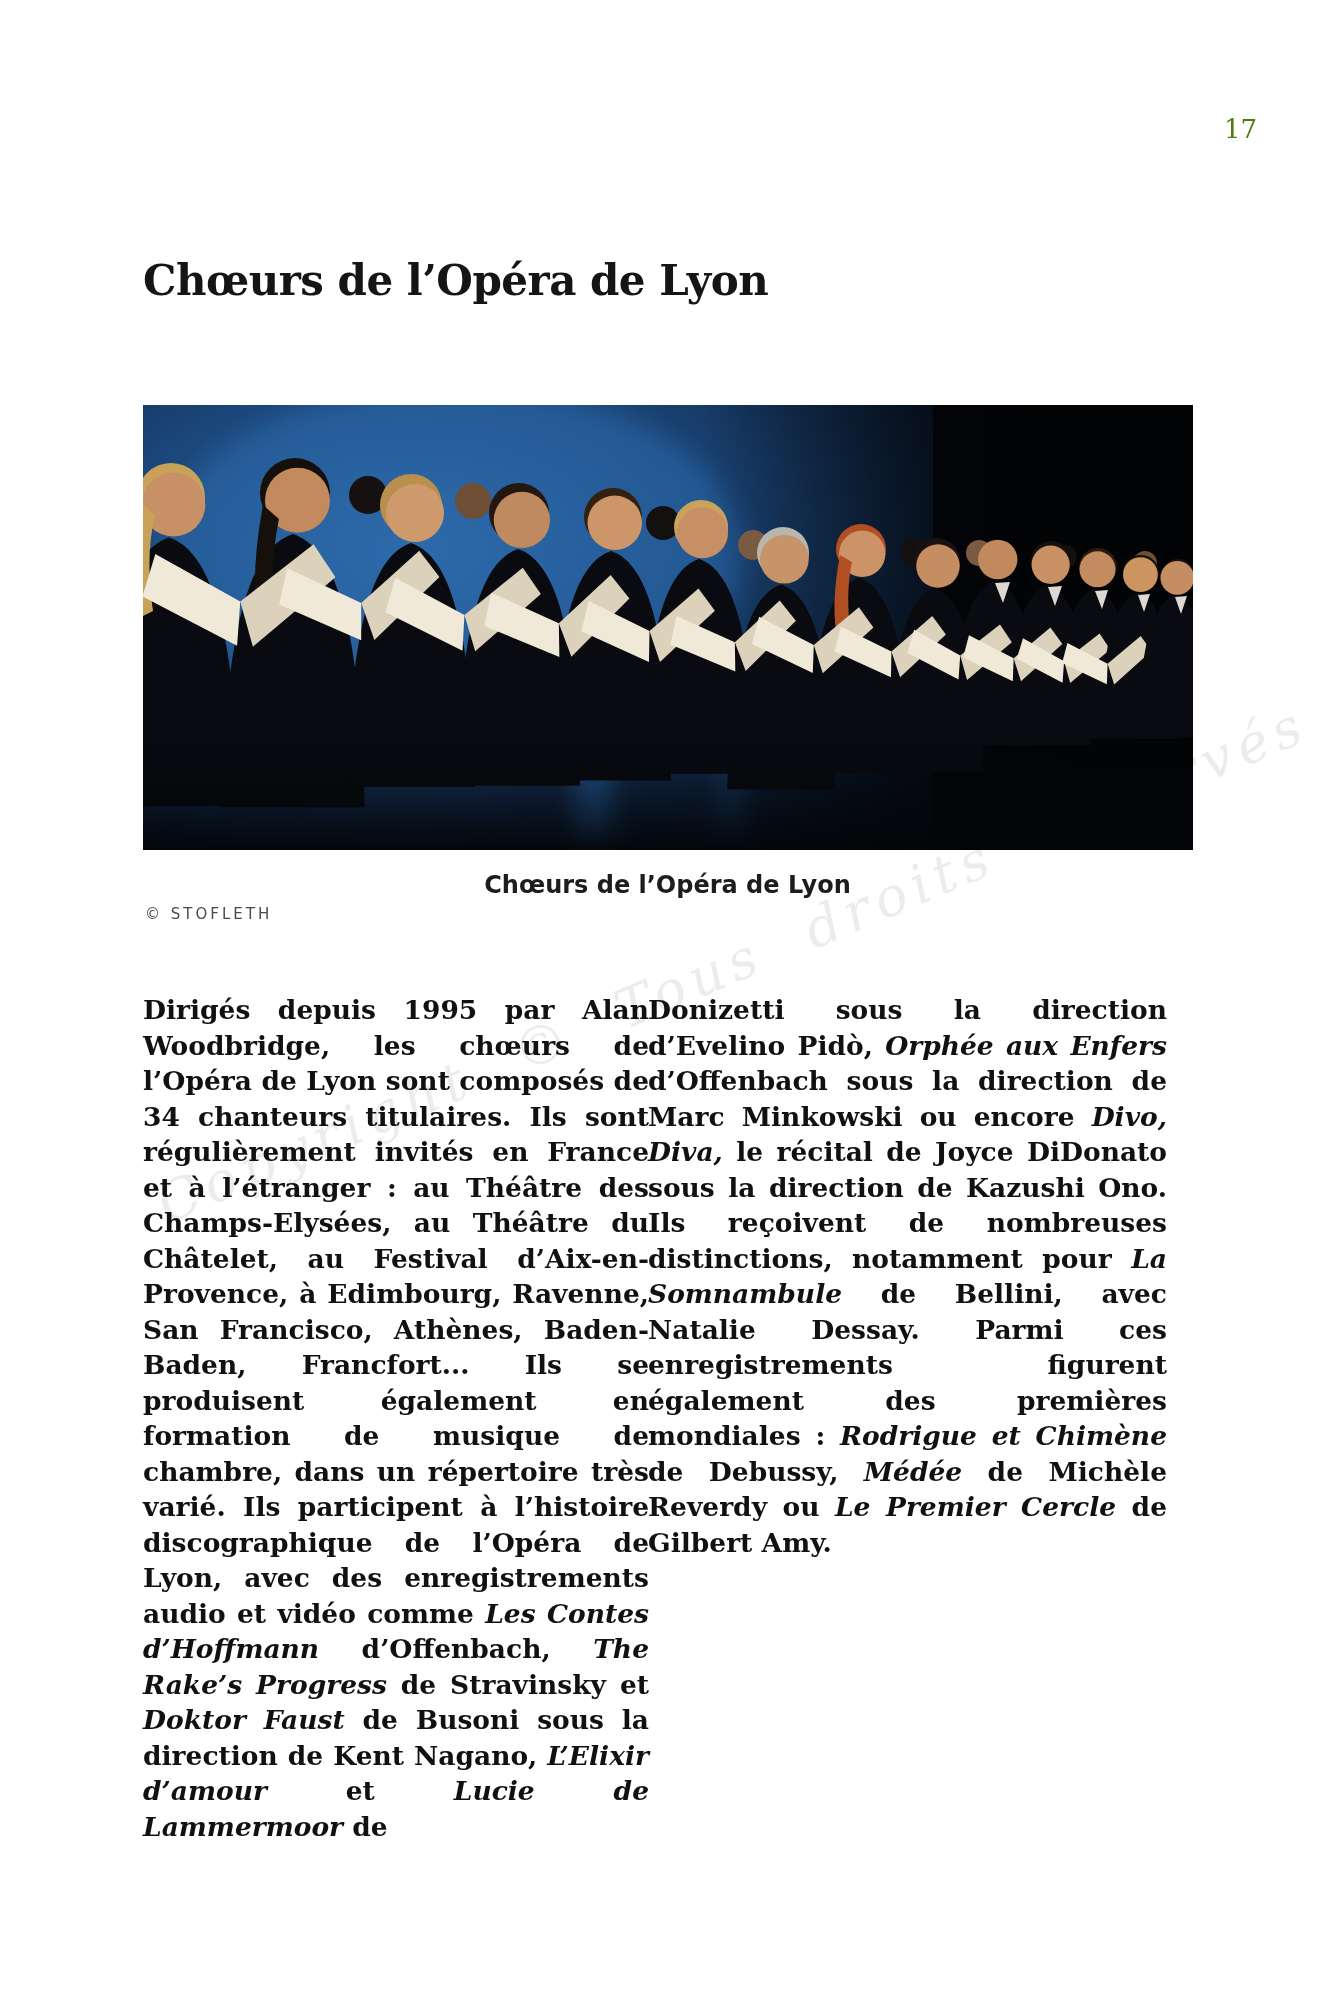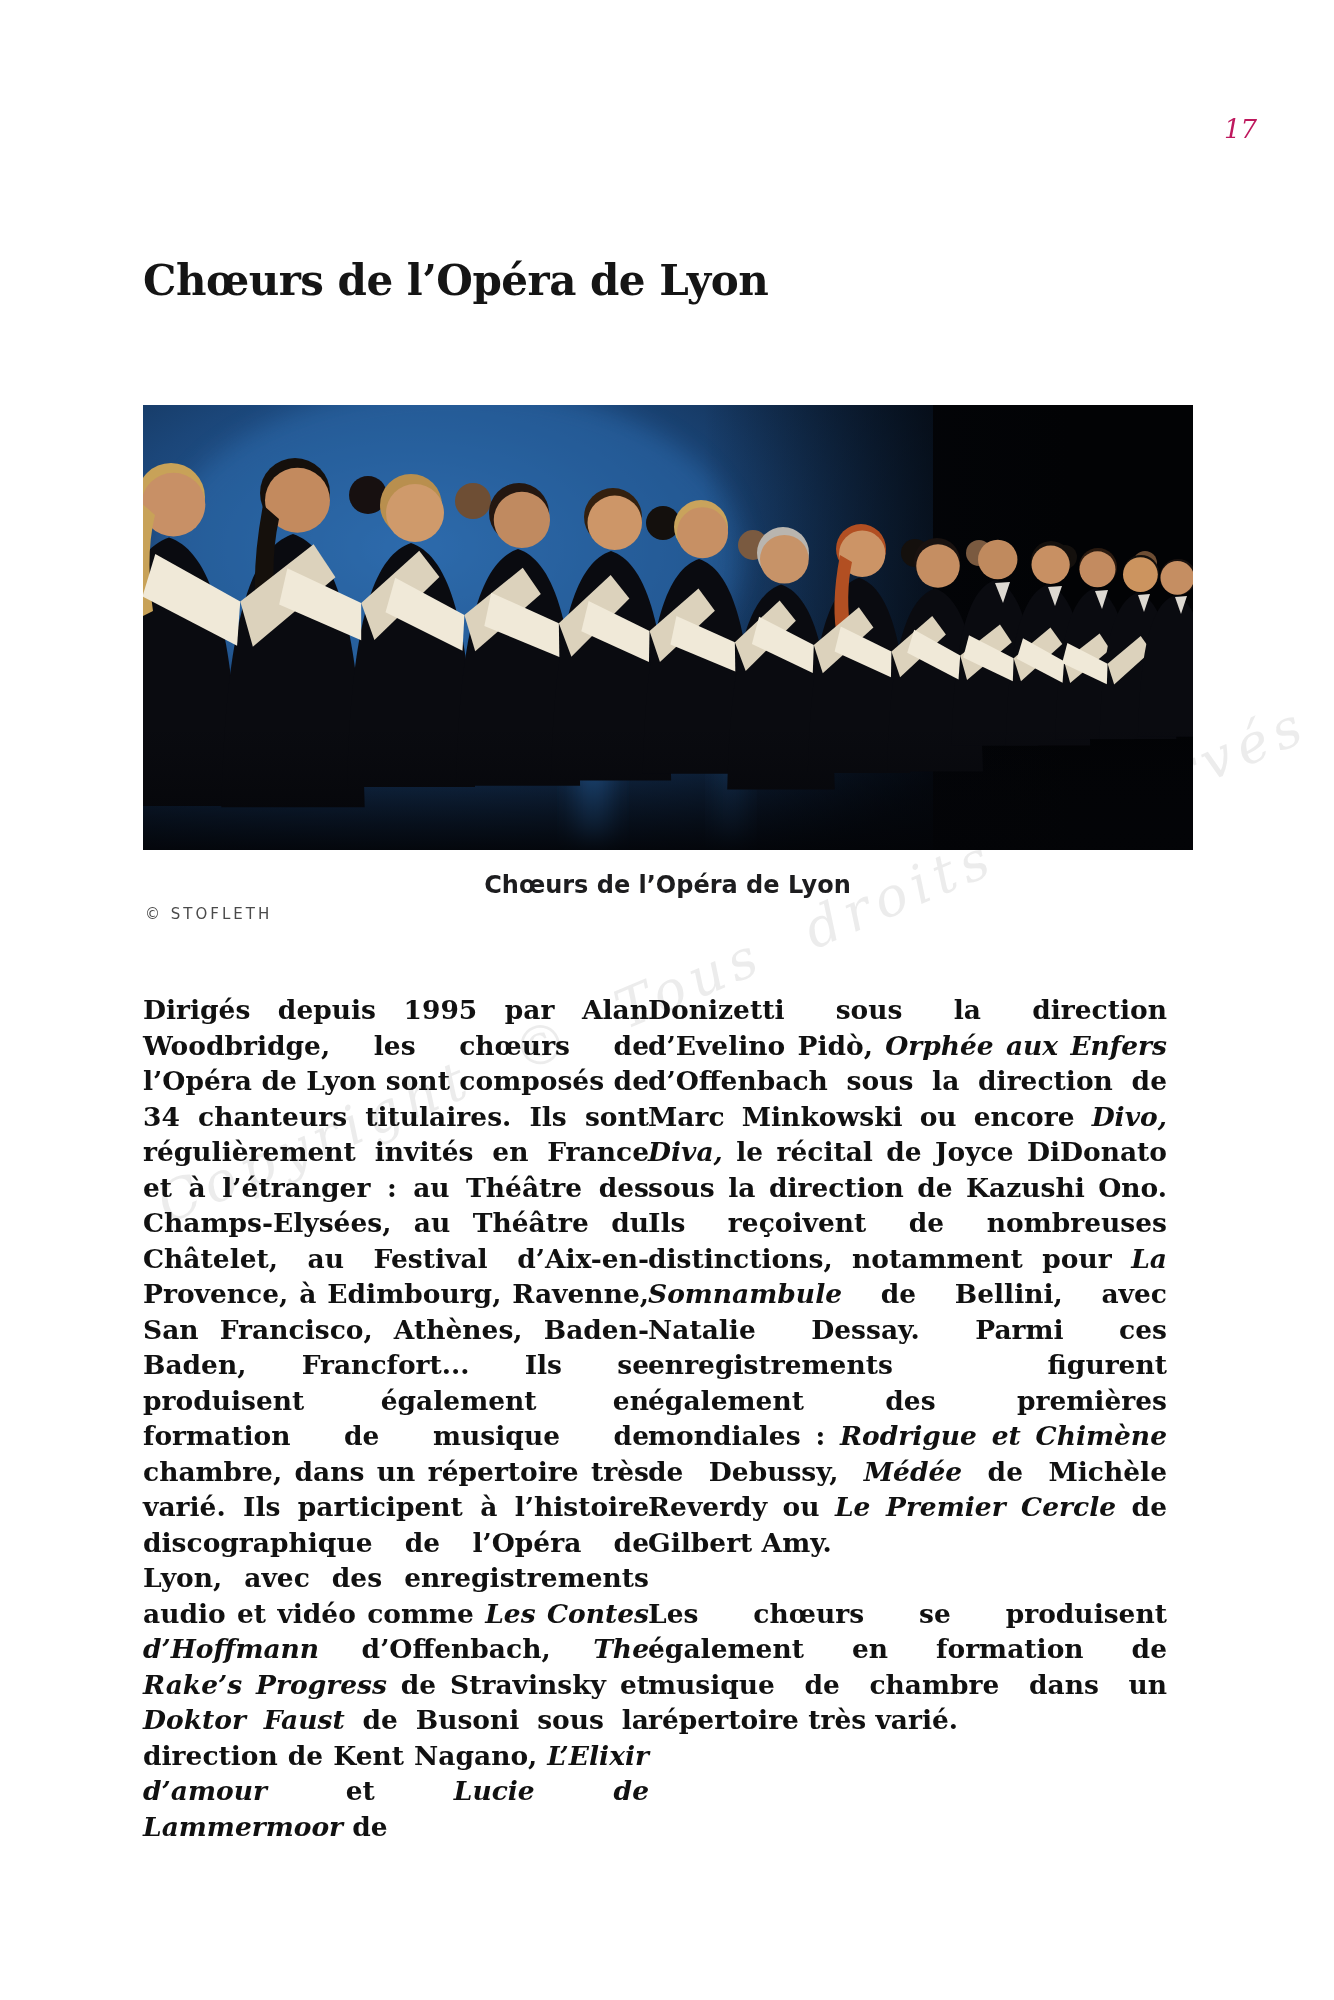--- a/index.html
+++ b/index.html
@@ -23,23 +23,22 @@
     word-spacing:26px;
     color:rgba(70,70,70,0.10);
     white-space:nowrap;
     z-index:1;
     user-select:none;
   }
   .pagenum{
     position:absolute;
     top:114px;right:77px;
     font-size:26px;
-    color:#be185d;
-    z-index:3;
-    font-style:italic;
+    color:#4d7c0f;
+    z-index:3;
   }
   .title{
     position:absolute;
     left:143px;top:256px;
     margin:0;
     font-size:42px;
     font-weight:bold;
     letter-spacing:-0.5px;
     color:#151515;
     z-index:3;
@@ -245,16 +244,15 @@
   </figure>
 
   <div class="caption">Chœurs de l’Opéra de Lyon</div>
   <div class="credit">© STOFLETH</div>
 
   <div class="col col-left">
       <p>Dirigés depuis 1995 par Alan Woodbridge, les chœurs de l’Opéra de Lyon sont composés de 34 chanteurs titulaires. Ils sont régulièrement invités en France et à l’étranger : au Théâtre des Champs-Elysées, au Théâtre du Châtelet, au Festival d’Aix-en-Provence, à Edimbourg, Ravenne, San Francisco, Athènes, Baden-Baden, Francfort... Ils se produisent également en formation de musique de chambre, dans un répertoire très varié. Ils participent à l’histoire discographique de l’Opéra de Lyon, avec des enregistrements audio et vidéo comme <i>Les Contes d’Hoffmann</i> d’Offenbach, <i>The Rake’s Progress</i> de Stravinsky et <i>Doktor Faust</i> de Busoni sous la direction de Kent Nagano, <i>L’Elixir d’amour</i> et <i>Lucie de Lammermoor</i> de</p>
     </div>
   <div class="col col-right">
       <p>Donizetti sous la direction d’Evelino Pidò, <i>Orphée aux Enfers</i> d’Offenbach sous la direction de Marc Minkowski ou encore <i>Divo, Diva,</i> le récital de Joyce DiDonato sous la direction de Kazushi Ono. Ils reçoivent de nombreuses distinctions, notamment pour <i>La Somnambule</i> de Bellini, avec Natalie Dessay. Parmi ces enregistrements figurent également des premières mondiales : <i>Rodrigue et Chimène</i> de Debussy, <i>Médée</i> de Michèle Reverdy ou <i>Le Premier Cercle</i> de Gilbert Amy.</p>
-      <p>Les chœurs se produisent également en formation de musique de chambre dans un répertoire très varié.</p>
     </div>
 
 </div>
 
 </body></html>

